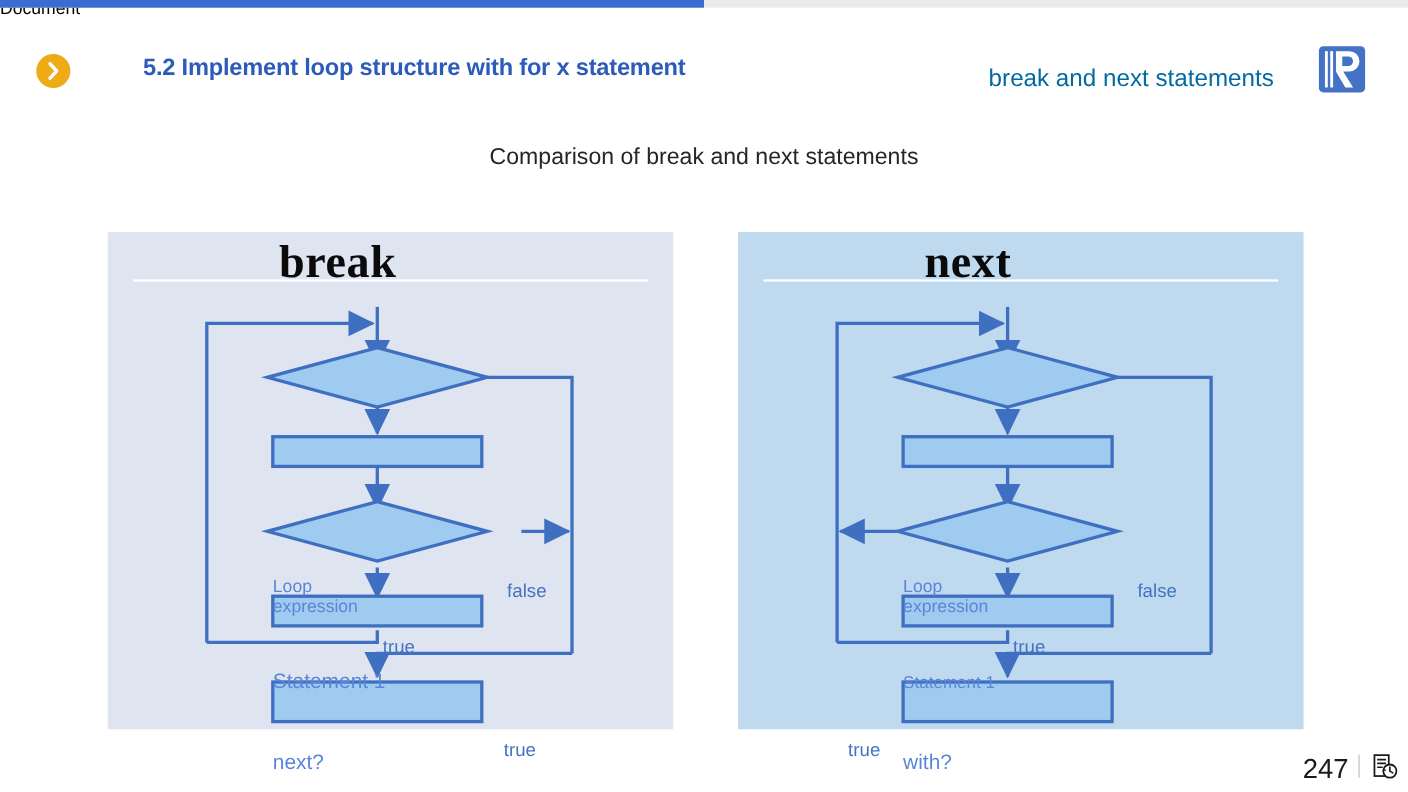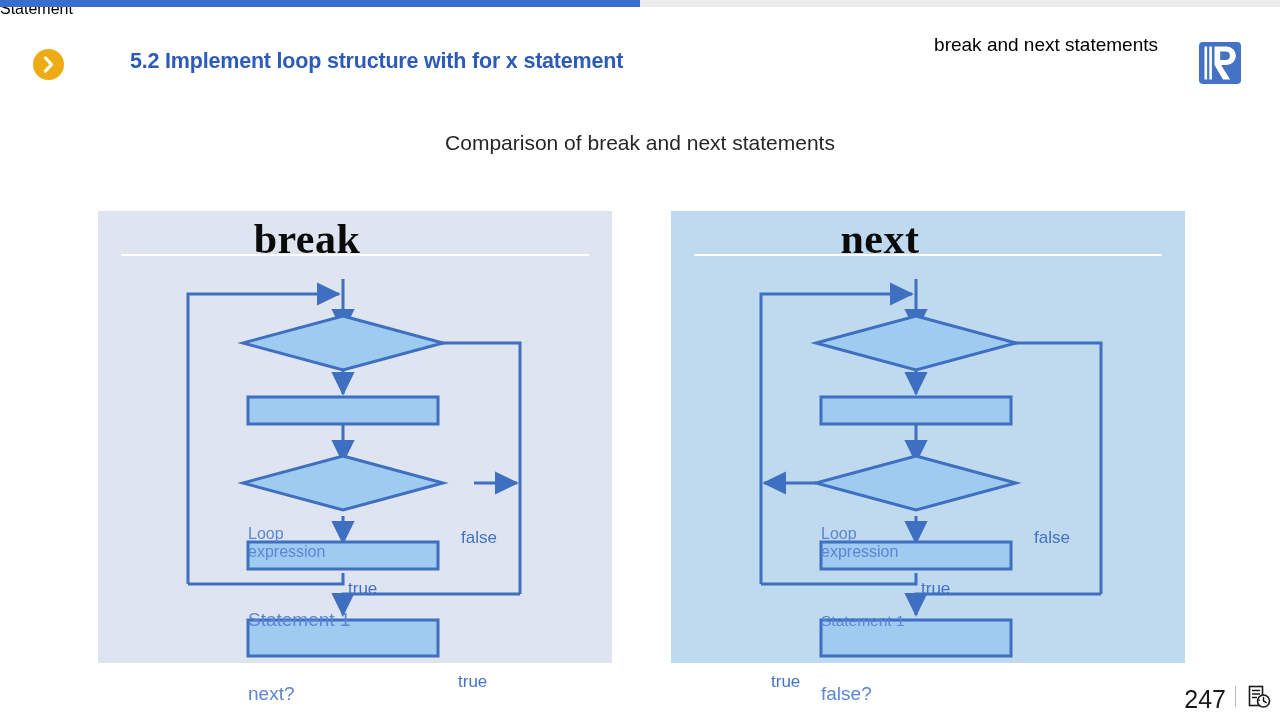--- a/index.html
+++ b/index.html
@@ -26,22 +26,22 @@
     position:absolute;left:33px;top:42px;width:31px;height:31px;
     border-radius:50%;background:#edab16;
   }
   #bullet-icon svg{position:absolute;left:0;top:0;}
   #slide-title{
     position:absolute;left:82px;top:42px;
     font-size:21.5px;font-weight:bold;color:#2d5bb9;
     letter-spacing:-0.2px;white-space:nowrap;margin-left:48px;
   }
   #header-right-label{
-    position:absolute;right:122px;top:27px;
-    font-size:19px;color:#000000;white-space:nowrap;
+    position:absolute;right:122px;top:51px;
+    font-size:22px;color:#0369a1;white-space:nowrap;
   }
   #r-logo{
     position:absolute;left:1197px;top:33px;width:46px;height:46px;
   }
   
   #subtitle{
     position:absolute;left:0;top:131px;width:1280px;
     text-align:center;font-size:21px;color:#262626;
   }
   
@@ -217,21 +217,21 @@
     <polygon points="245,245 345,272 245,299 145,272" fill="#9fcbf0" stroke="#3f6fc0" stroke-width="3"></polygon>
     <rect x="150" y="331" width="190" height="27" fill="#9fcbf0" stroke="#3f6fc0" stroke-width="3"></rect>
     <rect x="150" y="409" width="190" height="36" fill="#9fcbf0" stroke="#3f6fc0" stroke-width="3"></rect>
   </svg>
 
   <div class="node-text" style="left:150px;top:314px;width:190px;font-size:16px;">
     <span style="white-space:pre-line">Loop
 expression</span>
   </div>
   <div class="node-text" style="left:150px;top:401px;width:190px;font-size:15.5px;">Statement 1</div>
-  <div class="node-text" style="left:150px;top:472px;width:190px;font-size:19px;">false?</div>
+  <div class="node-text" style="left:150px;top:472px;width:190px;font-size:19px;">with?</div>
 
   <div class="edge-label" style="left:363px;top:317px;">false</div>
   <div class="edge-label" style="left:250px;top:368px;">true</div>
   <div class="edge-label" style="left:100px;top:461px;">true</div>
 
 </div>
 
 
 <div id="page-number">247</div>
 <div id="footer-sep"></div>
@@ -242,13 +242,13 @@
     <line x1="6" y1="10" x2="14" y2="10" stroke="#1a1a1a" stroke-width="1.5"></line>
     <line x1="6" y1="13.5" x2="11" y2="13.5" stroke="#1a1a1a" stroke-width="1.5"></line>
     <circle cx="17.5" cy="17" r="6" fill="#ffffff" stroke="#1a1a1a" stroke-width="1.6"></circle>
     <path d="M17.5 13.4 L17.5 17 L20.2 18.6" fill="none" stroke="#1a1a1a" stroke-width="1.5" stroke-linecap="round"></path>
     <path d="M13.2 14.6 L11.4 16.4 L13.9 16.9 z" fill="#1a1a1a"></path>
   </svg>
 </div>
 
 
 
-<domain>Statement</domain>
+<domain>Document</domain>
 
 </body></html>

